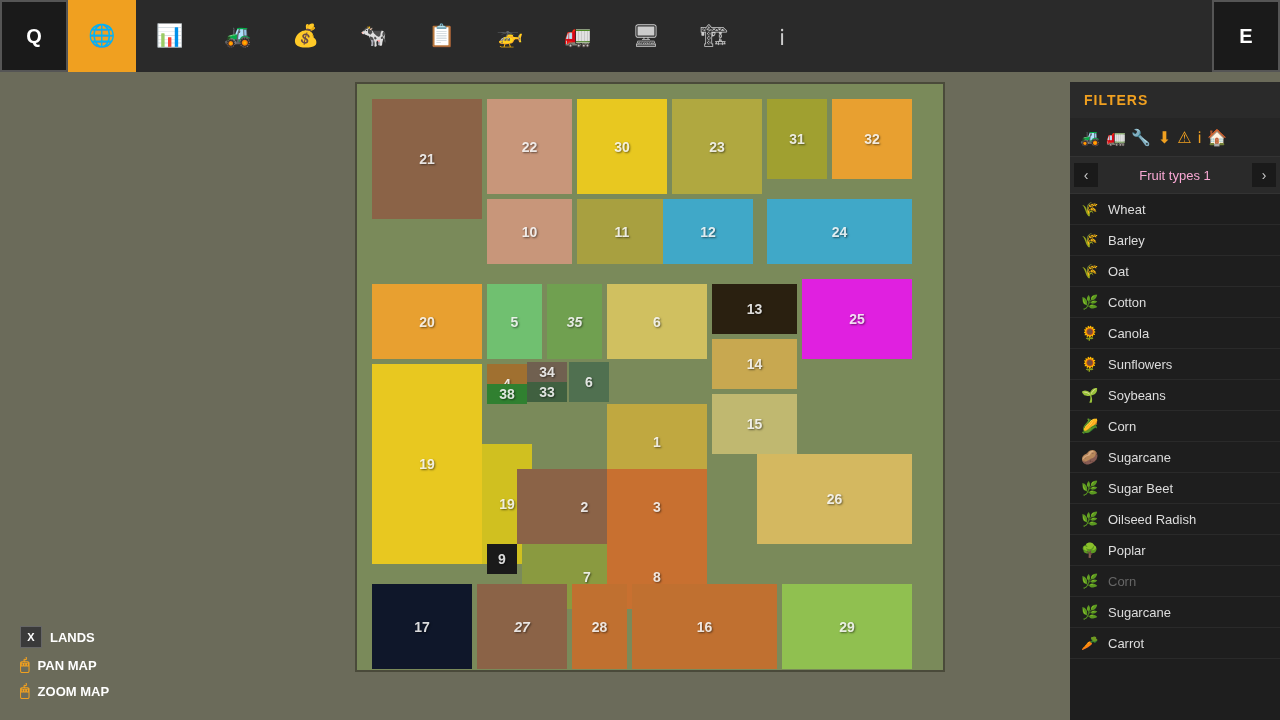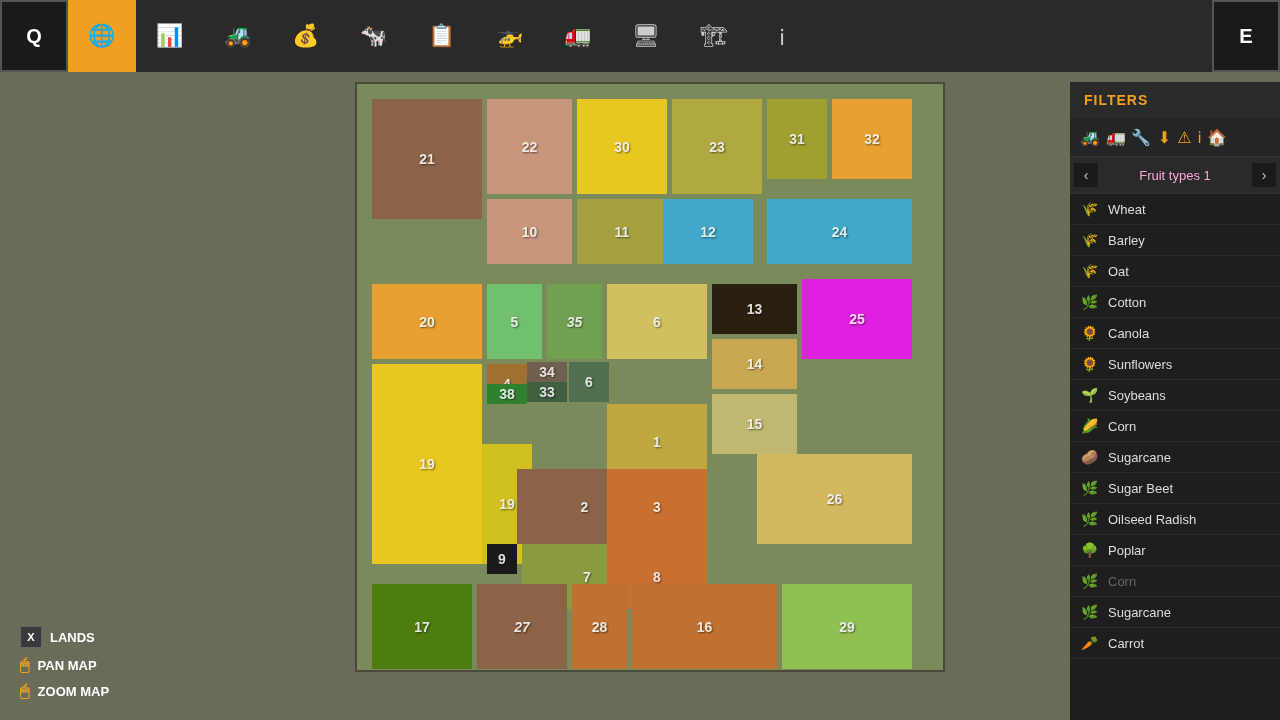--- a/index.html
+++ b/index.html
@@ -272,21 +272,21 @@
       <div class="land-patch" style="left: 15px; top: 280px; width: 110px; height: 200px; background: rgb(232, 200, 32);">19</div>
       <div class="land-patch" style="left: 125px; top: 360px; width: 50px; height: 120px; background: rgb(208, 192, 32);">19</div>
       <div class="land-patch" style="left: 250px; top: 320px; width: 100px; height: 75px; background: rgb(192, 168, 64);">1</div>
       <div class="land-patch" style="left: 160px; top: 385px; width: 135px; height: 75px; background: rgb(139, 99, 71);">2</div>
       <div class="land-patch" style="left: 250px; top: 385px; width: 100px; height: 75px; background: rgb(200, 112, 48);">3</div>
       <div class="land-patch" style="left: 355px; top: 310px; width: 85px; height: 60px; background: rgb(192, 184, 112);">15</div>
       <div class="land-patch" style="left: 400px; top: 370px; width: 155px; height: 90px; background: rgb(212, 184, 96);">26</div>
       <div class="land-patch" style="left: 130px; top: 460px; width: 30px; height: 30px; background: rgb(26, 26, 26);">9</div>
       <div class="land-patch" style="left: 165px; top: 460px; width: 130px; height: 65px; background: rgb(138, 154, 64);">7</div>
       <div class="land-patch" style="left: 250px; top: 460px; width: 100px; height: 65px; background: rgb(200, 112, 48);">8</div>
-      <div class="land-patch" style="left: 15px; top: 500px; width: 100px; height: 85px; background: #4d7c0f;">17</div>
+      <div class="land-patch" style="left: 15px; top: 500px; width: 100px; height: 85px; background: #0f172a;">17</div>
       <div class="land-patch" style="left: 120px; top: 500px; width: 90px; height: 85px; background: rgb(139, 99, 71); font-style: italic;">27</div>
       <div class="land-patch" style="left: 215px; top: 500px; width: 55px; height: 85px; background: rgb(192, 112, 48);">28</div>
       <div class="land-patch" style="left: 275px; top: 500px; width: 145px; height: 85px; background: rgb(192, 112, 48);">16</div>
       <div class="land-patch" style="left: 425px; top: 500px; width: 130px; height: 85px; background: rgb(144, 192, 80);">29</div>
     </div>
 
   <div id="sidebar">
     <div id="filters-header">FILTERS</div>
 
     <div id="filter-icons">

